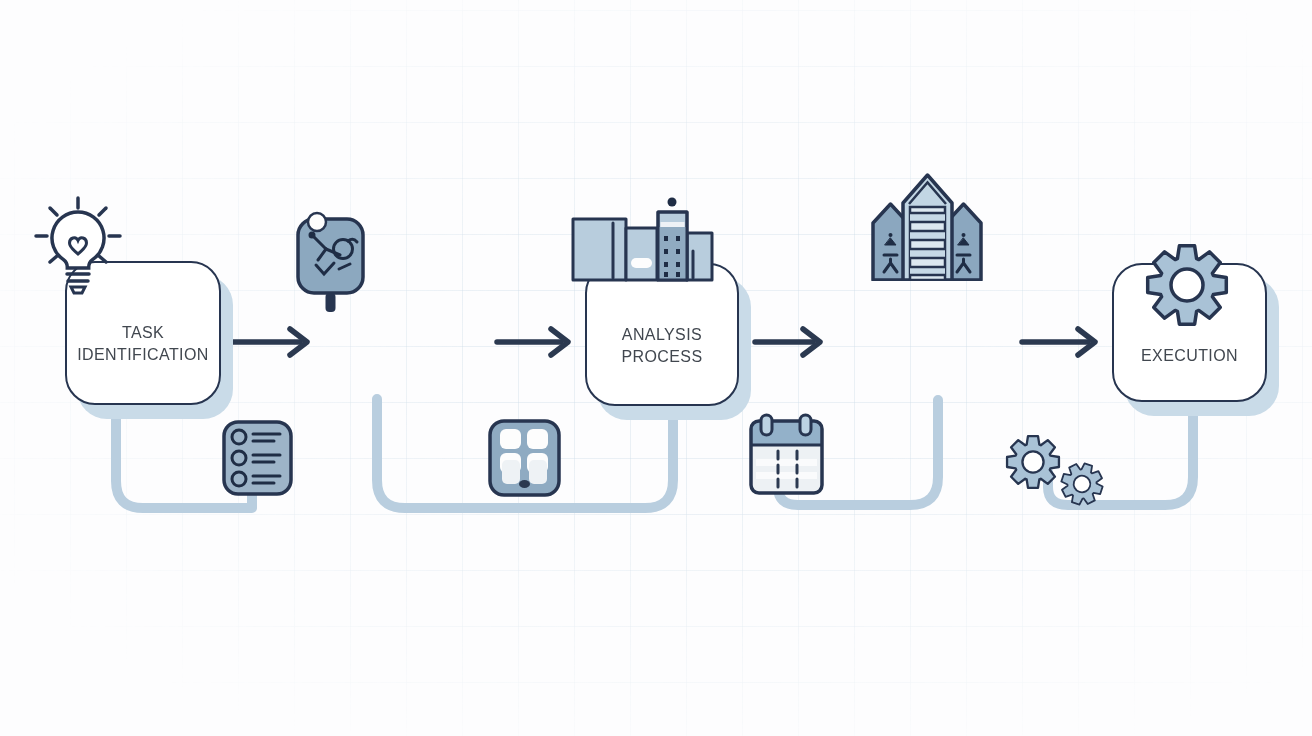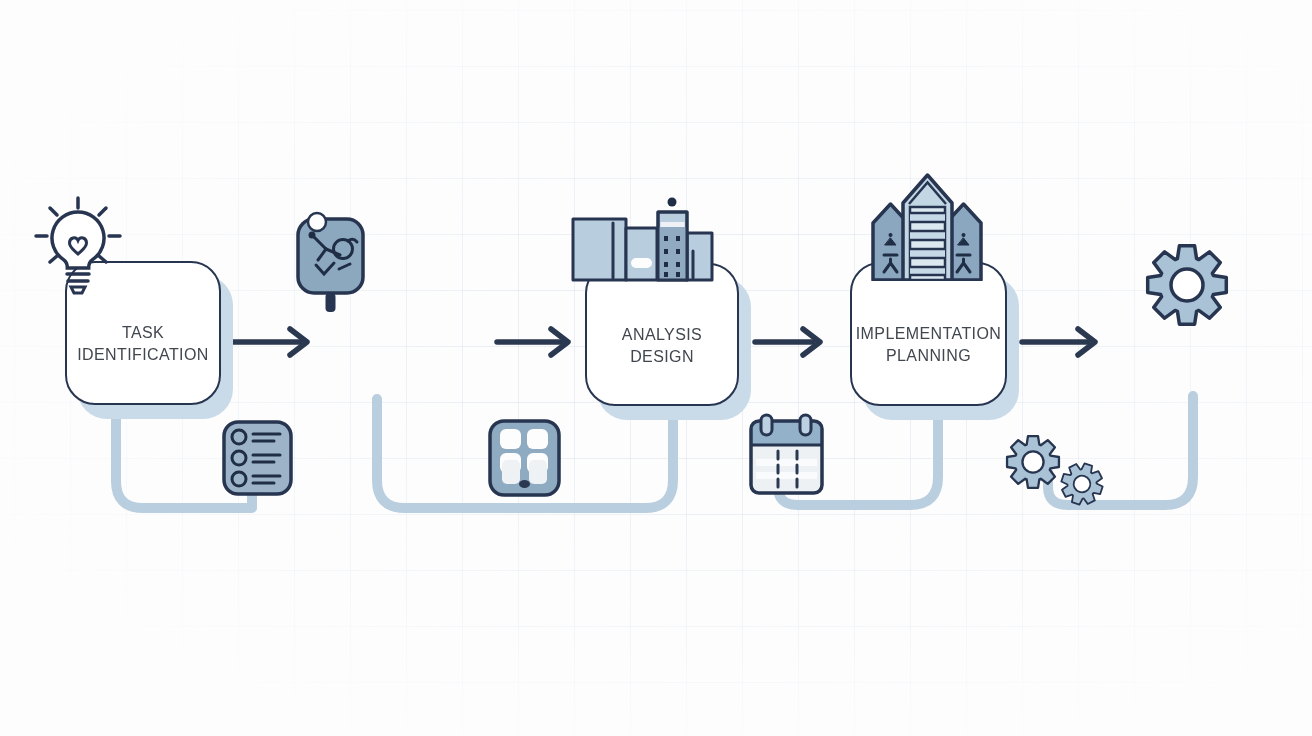--- a/index.html
+++ b/index.html
@@ -65,27 +65,27 @@
 
   <div class="stage-box" style="left:65px;top:261px;width:152px;height:140px">
     <div class="stage-label">
       <span>TASK</span>
       <span>IDENTIFICATION</span>
     </div>
   </div>
   <div class="stage-box" style="left:585px;top:263px;width:150px;height:139px">
     <div class="stage-label">
       <span>ANALYSIS</span>
-      <span>DESIGN</span>
+      <span>PROCESS</span>
     </div>
   </div>
-  <div class="stage-box" style="left:850px;top:262px;width:153px;height:140px">
-    <div class="stage-label">
-      <span>IMPLEMENTATION</span>
-      <span>PLANNING</span>
+  <div class="stage-box" style="left:1112px;top:263px;width:151px;height:135px">
+    <div class="stage-label pt-big">
+      <span>EXECUTION</span>
+      <span></span>
     </div>
   </div>
 
   <svg class="icon-abs" style="left:34px;top:196px" width="88" height="110" viewBox="0 0 88 110">
     <g stroke="#273550" stroke-width="3.5" stroke-linecap="round" fill="none">
       <path d="M44 2 V12"></path>
         <path d="M16 12 L23 19"></path>
         <path d="M72 12 L65 19"></path>
       <path d="M2 40 H13"></path>
         <path d="M86 40 H75"></path>

